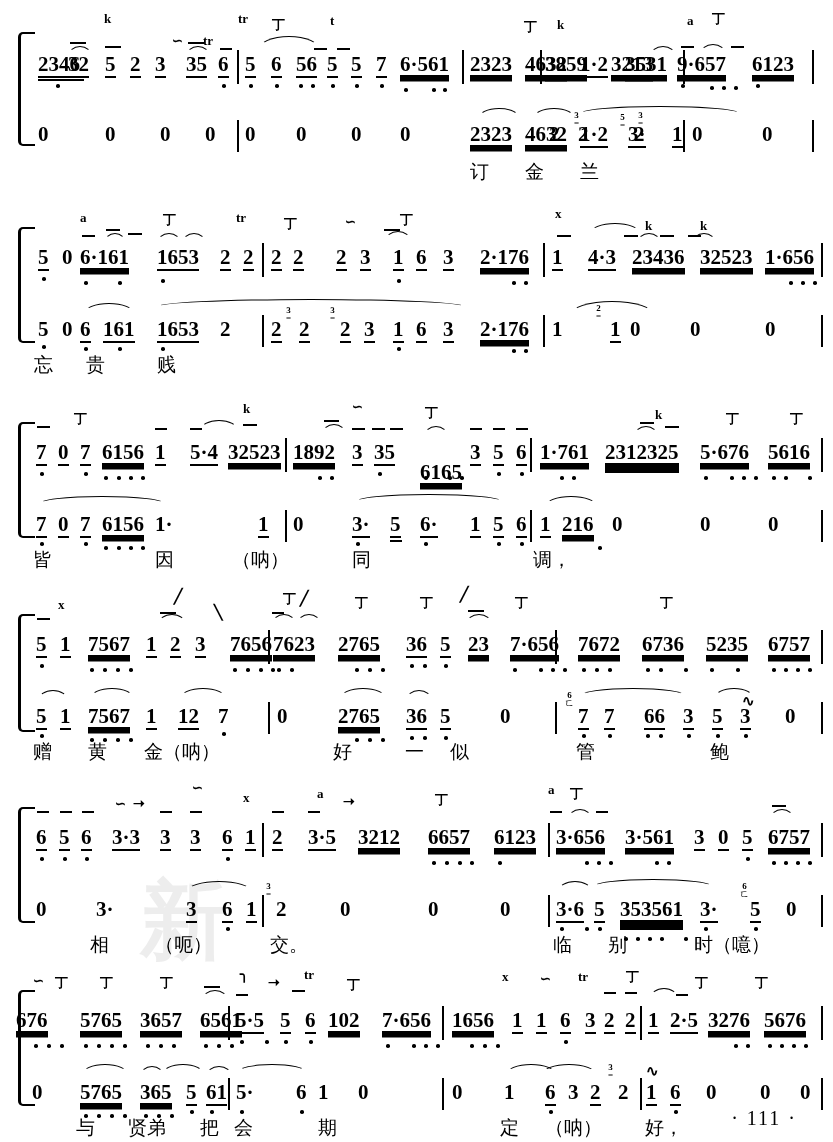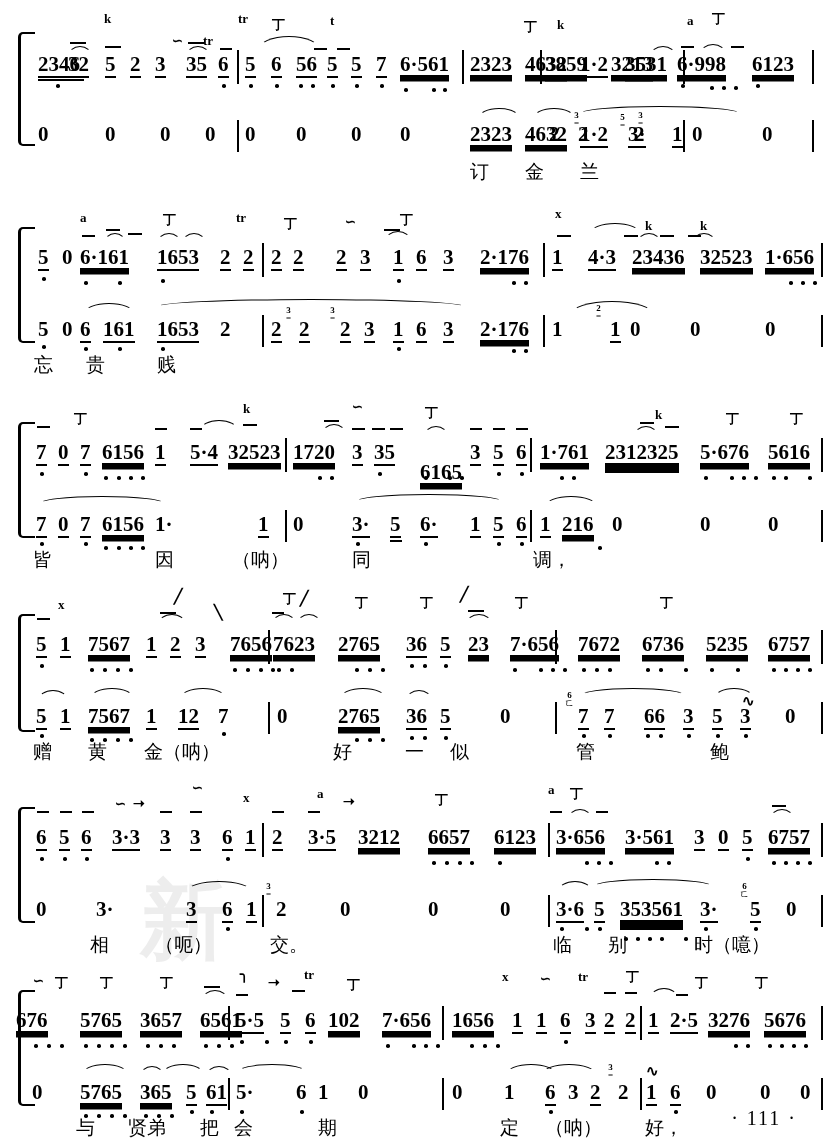--- a/index.html
+++ b/index.html
@@ -215,21 +215,21 @@
       <div class="cell" style="left:470px;top:20px;"><span class="nums b2">2323</span></div>
       <div class="cell" style="left:525px;top:20px;"><span class="nums b2">4632</span></div>
       <div class="cell" style="left:580px;top:20px;"><span class="nums b1">1·2</span></div>
       <div class="cell" style="left:625px;top:20px;"><span class="nums b2">3531</span></div>
 
       <div class="barline" style="left:683px;top:16px;height:34px;"></div>
     </div>
 
     <div class="cell" style="left:545px;top:44px;"><span class="nums b2">3859</span></div>
     <div class="cell" style="left:611px;top:44px;"><span class="nums b2">3213</span></div>
-    <div class="cell" style="left:677px;top:44px;"><span class="nums b2">6·998</span></div>
+    <div class="cell" style="left:677px;top:44px;"><span class="nums b2">9·657</span></div>
     <div class="odot" style="left:681px;top:74px;"></div>
     <div class="odot" style="left:710px;top:76px;"></div>
     <div class="odot" style="left:722px;top:76px;"></div>
     <div class="odot" style="left:734px;top:76px;"></div>
     <div class="cell" style="left:752px;top:44px;"><span class="nums b2">6123</span></div>
     <div class="odot" style="left:756px;top:74px;"></div>
     <div class="barline" style="left:812px;top:40px;height:34px;"></div>
     <div class="barline" style="left:540px;top:40px;height:34px;"></div>
 
     <div class="row lower">
@@ -422,21 +422,21 @@
       <div class="odot" style="left:104px;top:52px;"></div>
       <div class="odot" style="left:117px;top:52px;"></div>
       <div class="odot" style="left:129px;top:52px;"></div>
       <div class="odot" style="left:141px;top:52px;"></div>
       <div class="cell" style="left:155px;top:18px;"><span class="nums b1">1</span></div>
       <div class="cell" style="left:190px;top:18px;"><span class="nums b1">5·4</span></div>
       <div class="cell" style="left:228px;top:18px;"><span class="nums b2">32523</span></div>
 
       <div class="barline" style="left:285px;top:14px;height:34px;"></div>
 
-      <div class="cell" style="left:293px;top:18px;"><span class="nums b2">1720</span></div>
+      <div class="cell" style="left:293px;top:18px;"><span class="nums b2">1892</span></div>
       <div class="odot" style="left:318px;top:52px;"></div>
       <div class="odot" style="left:330px;top:52px;"></div>
       <div class="cell" style="left:352px;top:18px;"><span class="nums b1">3</span></div>
       <div class="cell" style="left:374px;top:18px;"><span class="nums b1">35</span></div>
       <div class="odot" style="left:378px;top:48px;"></div>
       <div class="cell" style="left:420px;top:18px;margin-top:20px;"><span class="nums b2">6165</span></div>
       <div class="odot" style="left:424px;top:52px;"></div>
       <div class="odot" style="left:448px;top:52px;"></div>
       <div class="odot" style="left:460px;top:52px;"></div>
       <div class="cell" style="left:470px;top:18px;"><span class="nums b1">3</span></div>

